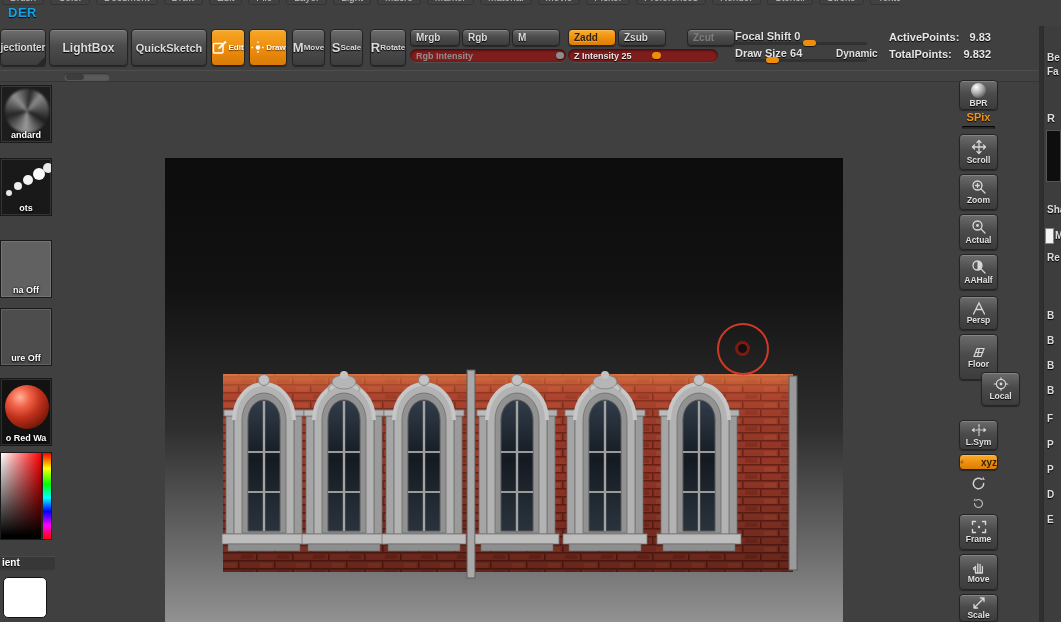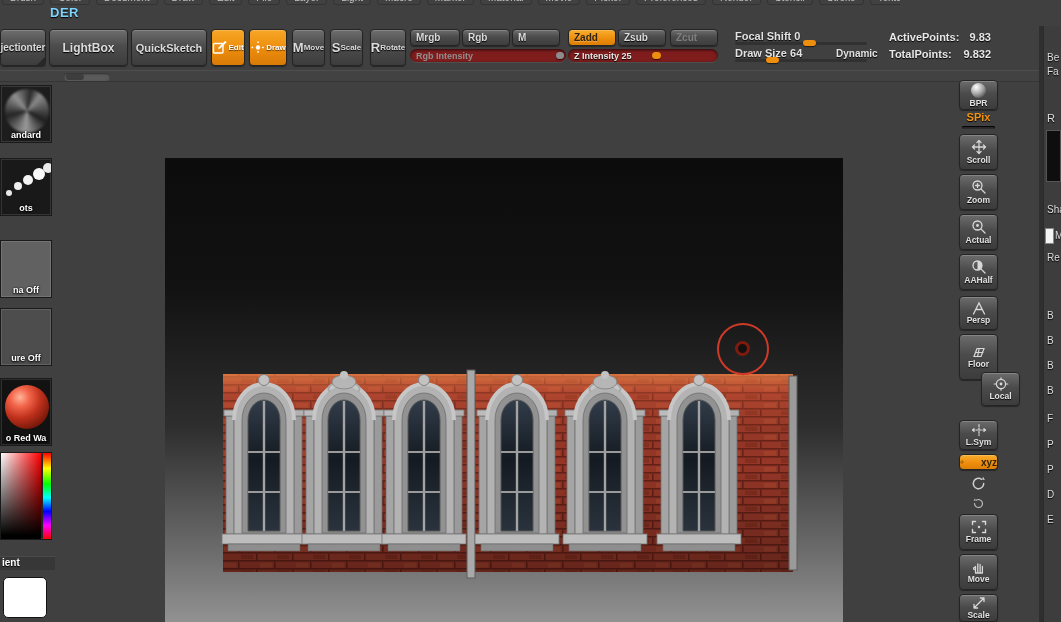--- a/index.html
+++ b/index.html
@@ -10,41 +10,41 @@
     -webkit-font-smoothing:antialiased;
   }
   
   .menubar { position:absolute; left:0; top:0; width:900px; height:6px; overflow:hidden; }
   .menurow { display:flex; gap:6px; margin-top:-11px; padding-left:2px; }
   .menuitem {
     font-size:10px; color:#c6c6c6; white-space:nowrap; height:16px; line-height:15px;
     padding:0 7px; background:#414141; border:1px solid #333; border-radius:3px;
   }
   .palette-title { position:absolute; left:8px; top:5px; font-size:13px; font-weight:bold;
-    color:#7dd3fc; letter-spacing:.5px; text-shadow:0 1px 1px #000;margin-left:42px; }
+    color:#0ea5e9; letter-spacing:.5px; text-shadow:0 1px 1px #000; }
 
   
   .tbtn {
     position:absolute; border-radius:4px; border:1px solid #242424;
     background:linear-gradient(180deg,#6e6e6e,#4c4c4c 45%,#3d3d3d);
     box-shadow:inset 0 1px 0 rgba(255,255,255,.18), 0 1px 1px rgba(0,0,0,.4);
     color:#dcdcdc; font-weight:bold; text-shadow:0 1px 1px #000;
     display:flex; align-items:center; justify-content:center; flex-direction:row;
     cursor:pointer;
   }
   .tbtn.orange {
     background:linear-gradient(180deg,#f7a727,#ee8e0e 50%,#d97b06);
     color:#fff; text-shadow:0 1px 1px rgba(60,30,0,.8);
   }
   .tbtn.flat { flex-direction:row; justify-content:flex-start; padding-left:5px; font-size:10px; }
   .tbtn.flat.orangeflat {
     background:linear-gradient(180deg,#f9ae2e,#ee8e0e 55%,#dd7e06); color:#33230a;
     text-shadow:0 1px 0 rgba(255,255,255,.25);
   }
-  .tbtn.disabled { color:#7d7d7d; text-shadow:none; }
+  .tbtn.disabled { color:#7d7d7d; text-shadow:none;margin-left:17px; }
   .two-line { font-size:11px; line-height:12px; text-align:center; }
   .icon-letter { font-size:13px; line-height:13px; }
   .btn-sub { font-size:8px; line-height:9px; font-weight:bold; }
   .slider {
     position:absolute; border-radius:7px; background:#7f1d1d;
     box-shadow:inset 0 1px 3px rgba(0,0,0,.7), 0 1px 0 rgba(255,255,255,.08);
     display:flex; align-items:center;
   }
   .slider .stext { font-size:9px; font-weight:bold; padding-left:6px; white-space:nowrap; }
   .handle { position:absolute; border-radius:3px; background:#ee8e0e;
@@ -110,21 +110,21 @@
     background:#2c2c2c; border-radius:2px; box-shadow:inset 0 1px 1px #000; }
   .sphere-ico { width:15px; height:15px; border-radius:50%;
     background:radial-gradient(circle at 35% 28%, #fff, #a9a9a9 45%, #3a3a3a 92%); }
   .rot-ico { position:absolute; left:966px; display:flex; align-items:center; justify-content:center;
     width:24px; cursor:pointer; }
 
   
   .tray-scroll { position:absolute; left:1039px; top:26px; width:4px; height:596px; background:#2f2f2f; }
   .right-tray { position:absolute; left:1043px; top:26px; width:18px; height:596px;
     background:#3d3d3d; border-left:1px solid #2b2b2b; overflow:hidden; }
-  .tray-partial { position:absolute; left:3px; font-size:10px; font-weight:normal; color:#dedede;
+  .tray-partial { position:absolute; left:3px; font-size:10px; font-weight:bold; color:#dedede;
     text-shadow:0 1px 1px #000; white-space:nowrap; }
   .tray-thumb-dark { position:absolute; left:2px; top:104px; width:15px; height:52px;
     background:#0e0e0e; border:1px solid #555; }
   .tray-thumb-white { position:absolute; left:1px; top:202px; width:9px; height:16px;
     background:#f4f4f4; border:1px solid #888; }
 </style>
 </head>
 <body>
 
 <div class="app">

